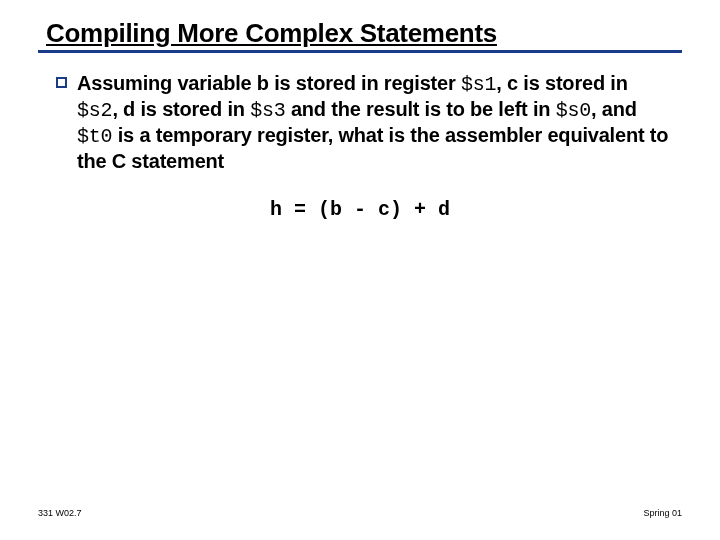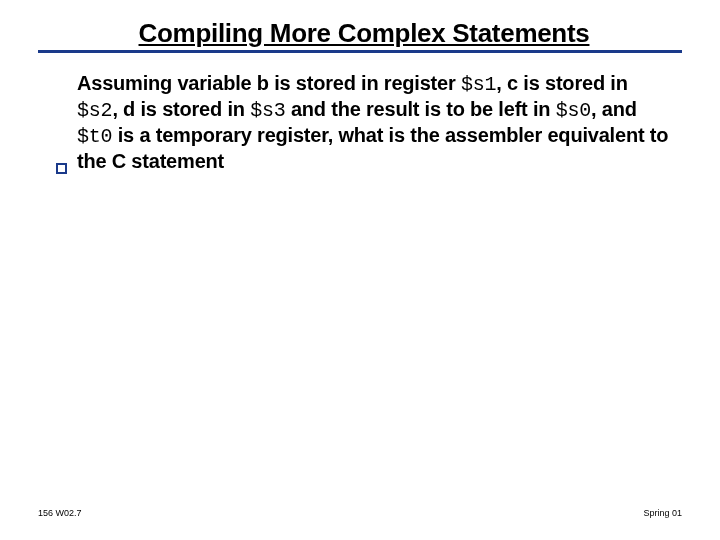--- a/index.html
+++ b/index.html
@@ -25,25 +25,24 @@
       padding-bottom: 1px;
       margin-bottom: 18px;
       padding-left: 8px;
     }
     .title {
       font-size: 26px;
       font-weight: bold;
       color: #000;
       text-decoration: underline;
       letter-spacing: -0.3px;
-      text-align: center;
     }
     .bullet-row {
       display: flex;
-      align-items: flex-end;
+      align-items: flex-start;
       gap: 10px;
       padding-left: 18px;
       padding-right: 10px;
     }
     .bullet-marker {
       flex: 0 0 auto;
       width: 11px;
       height: 11px;
       border: 2px solid #1a3a8a;
       margin-top: 6px;
@@ -91,16 +90,17 @@
     <h1 class="title">Compiling More Complex Statements</h1>
   </div>
 
   <div class="bullet-row">
     <div class="bullet-marker"></div>
     <p class="body-text">
       <span>Assuming variable b is stored in register </span><span class="mono">$s1</span><span>, c is stored in </span><span class="mono">$s2</span><span>, d is stored in </span><span class="mono">$s3</span><span> and the result is to be left in </span><span class="mono">$s0</span><span>, and </span><span class="mono">$t0</span><span> is a temporary register, what is the assembler equivalent to the C statement</span>
     </p>
   </div>
 
+  <div class="code-line">h = (b - c) + d</div>
 
-  <div class="footer-left">156 W02.7</div>
+  <div class="footer-left">331 W02.7</div>
   <div class="footer-right">Spring 01</div>
 </div>
 
 </body></html>

